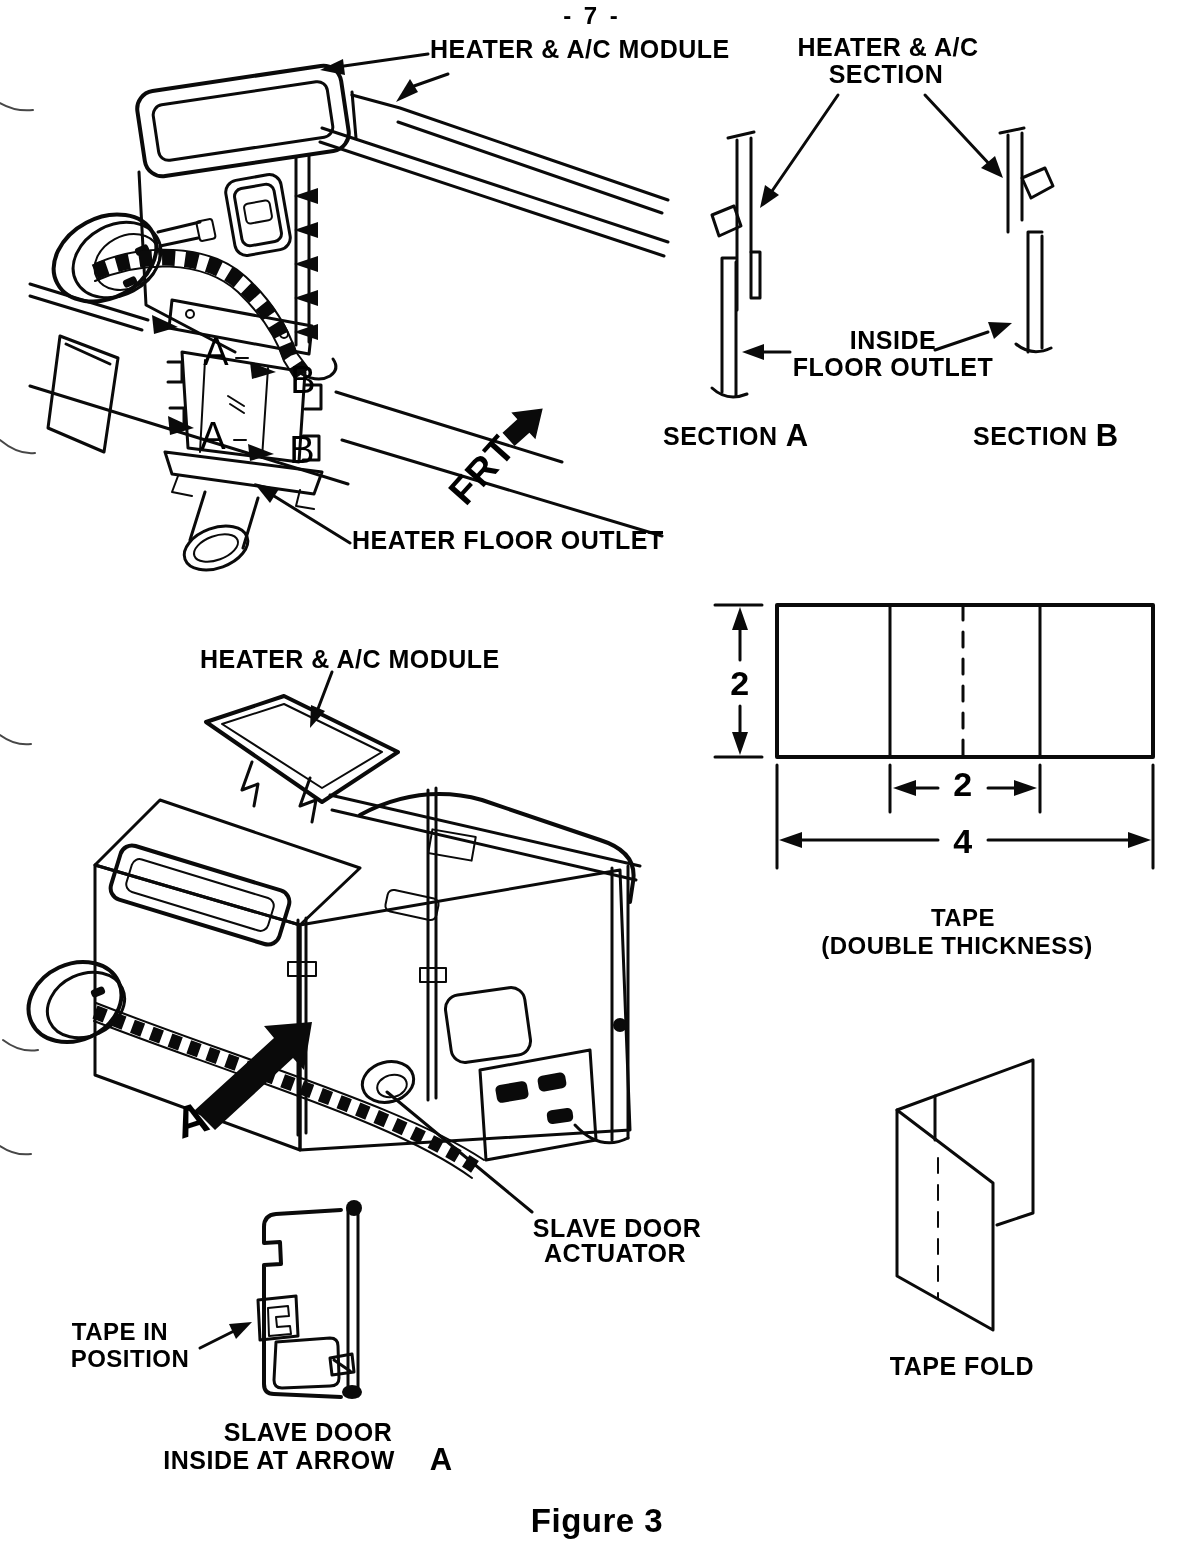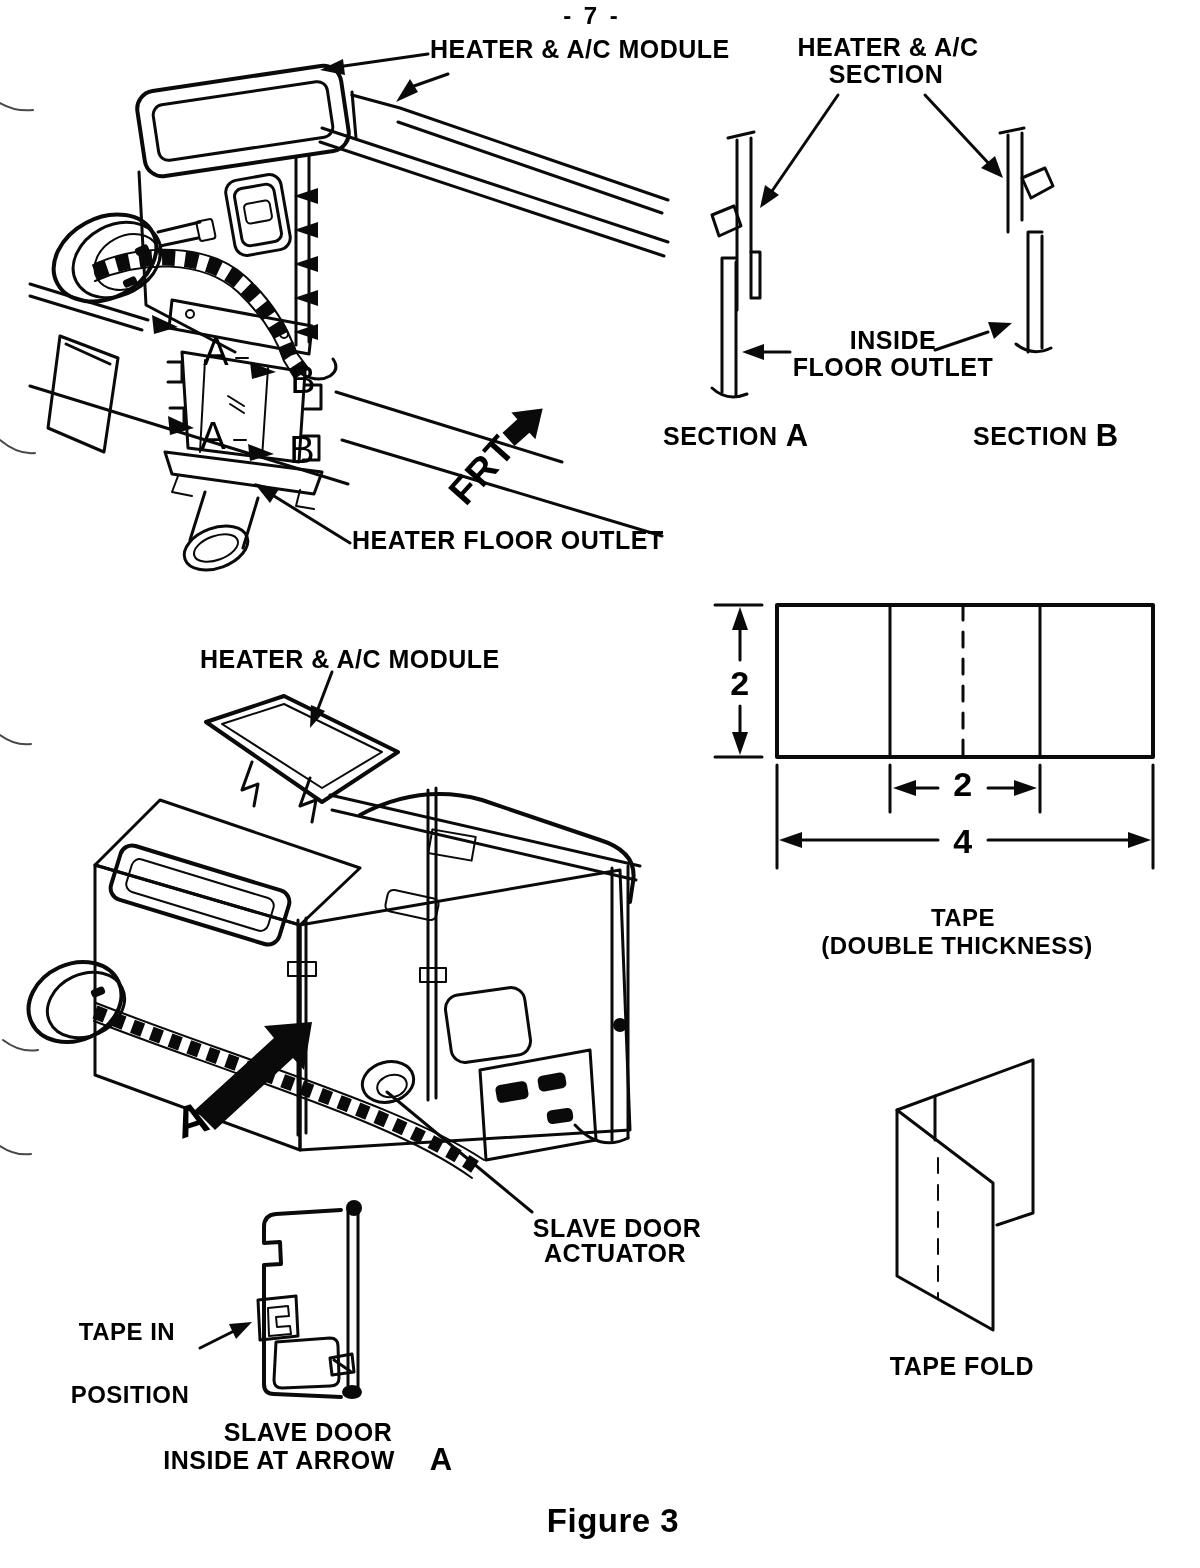--- a/index.html
+++ b/index.html
@@ -15,21 +15,21 @@
   .ln4{stroke:#0a0a0a;stroke-width:4;fill:none;stroke-linecap:round;stroke-linejoin:round;}
   .fl{fill:#0a0a0a;stroke:none;}
   .stripes{stroke:#0a0a0a;stroke-width:16;fill:none;stroke-dasharray:13 10;stroke-linecap:butt;}
   .stripes-sm{stroke:#0a0a0a;stroke-width:14;fill:none;stroke-dasharray:11 9;stroke-linecap:butt;}
   .dash{stroke-dasharray:15 12;}
   .label{position:absolute;font-weight:700;white-space:nowrap;line-height:1.06;letter-spacing:.5px;}
   .c{transform:translate(-50%,-50%);}
   .s25{font-size:25px;}
   .s24{font-size:24px;}
   .s34{font-size:34px;}
-  .s33{font-size:33px;margin-left:16px;}
+  .s33{font-size:33px;}
   .callout{font-size:38px;font-weight:400;letter-spacing:0;}
   .biglet{font-size:31px;}
   .rowbase{display:flex;align-items:center;gap:8px;}
   .frt{font-size:38px;transform:translate(-50%,-50%) rotate(-48deg);letter-spacing:1px;}
   .arrA{font-size:44px;transform:translate(-50%,-50%) rotate(-18deg);}
 </style>
 </head>
 <body>
 
 <div class="page">
@@ -288,22 +288,22 @@
   <div class="label s34 c" style="left:963px;top:784px;">2</div>
   <div class="label s34 c" style="left:963px;top:841px;">4</div>
   <div class="label s24 c" style="left:963px;top:918px;">TAPE</div>
   <div class="label s24 c" style="left:957px;top:946px;">(DOUBLE THICKNESS)</div>
 
   <div class="label s25" style="left:200px;top:646px;">HEATER &amp; A/C MODULE</div>
   <div class="label arrA" style="left:192px;top:1120px;">A</div>
   <div class="label s25 c" style="left:617px;top:1228px;">SLAVE DOOR</div>
   <div class="label s25 c" style="left:615px;top:1253px;">ACTUATOR</div>
 
-  <div class="label s24 c" style="left:127px;top:1332px;">TAPE IN</div>
-  <div class="label s24 c" style="left:130px;top:1359px;margin-top:36px;">POSITION</div>
+  <div class="label s24 c" style="left:120px;top:1332px;">TAPE IN</div>
+  <div class="label s24 c" style="left:130px;top:1359px;">POSITION</div>
   <div class="label s25 c" style="left:308px;top:1432px;">SLAVE DOOR</div>
   <div class="label rowbase c" style="left:308px;top:1460px;gap:35px;">
     <span class="s25">INSIDE AT ARROW</span>
     <span class="biglet">A</span>
   </div>
 
   <div class="label s25 c" style="left:962px;top:1366px;">TAPE FOLD</div>
 
   <div class="label s33 c" style="left:597px;top:1521px;">Figure 3</div>
 

